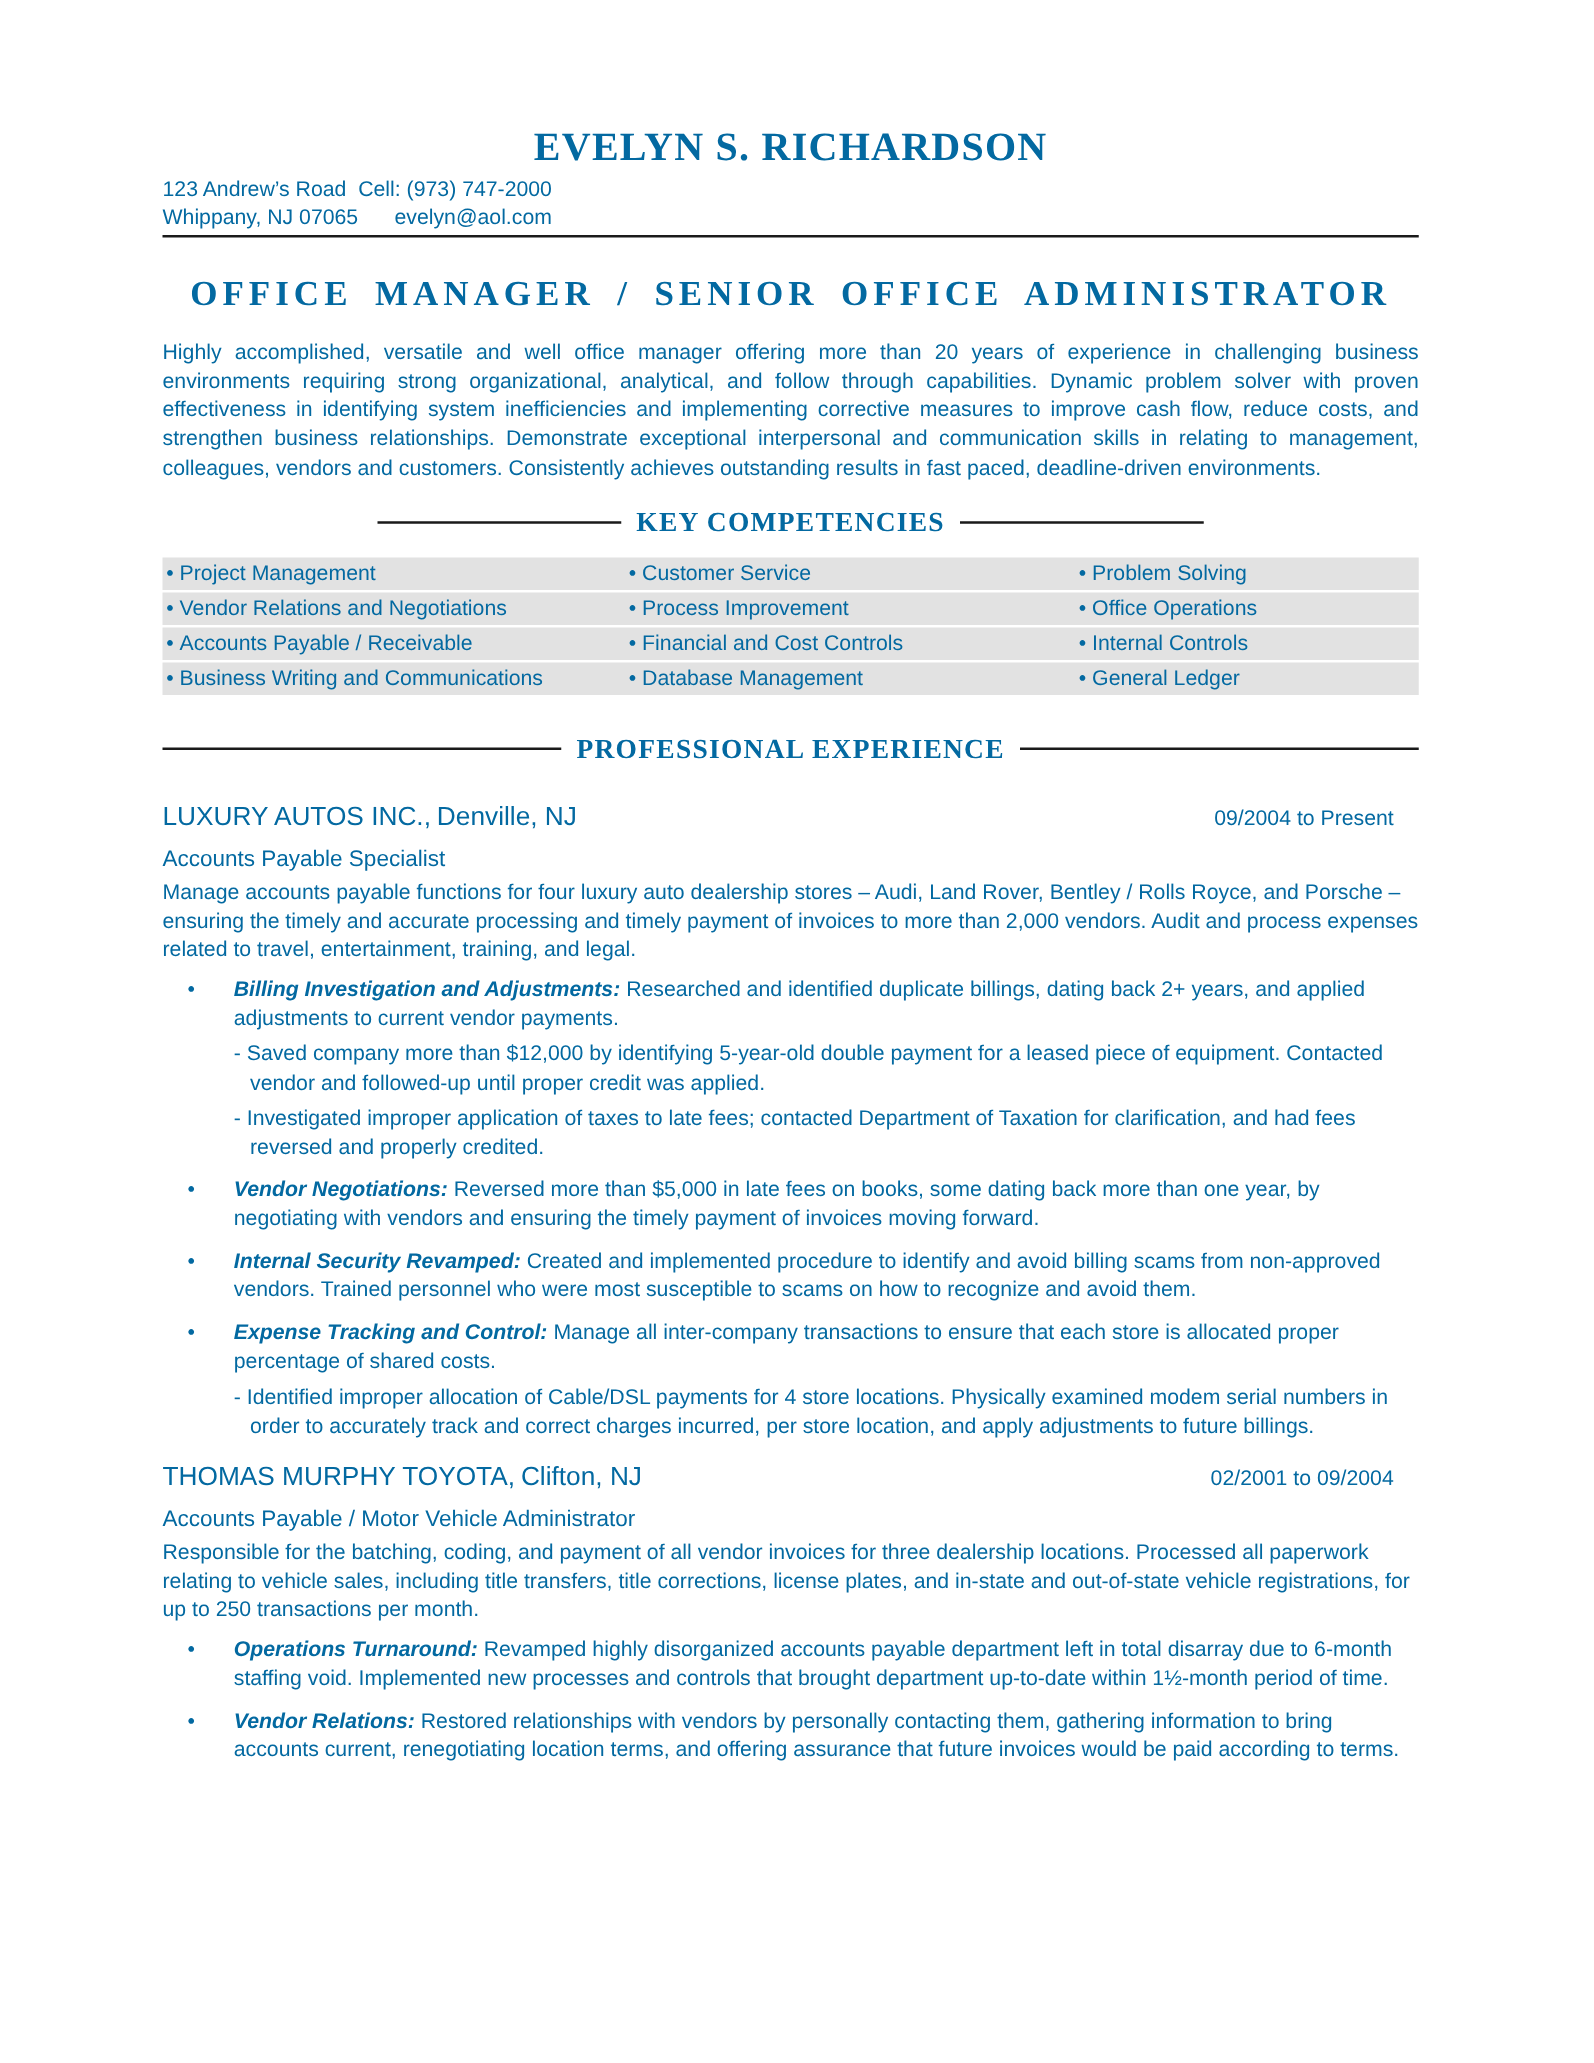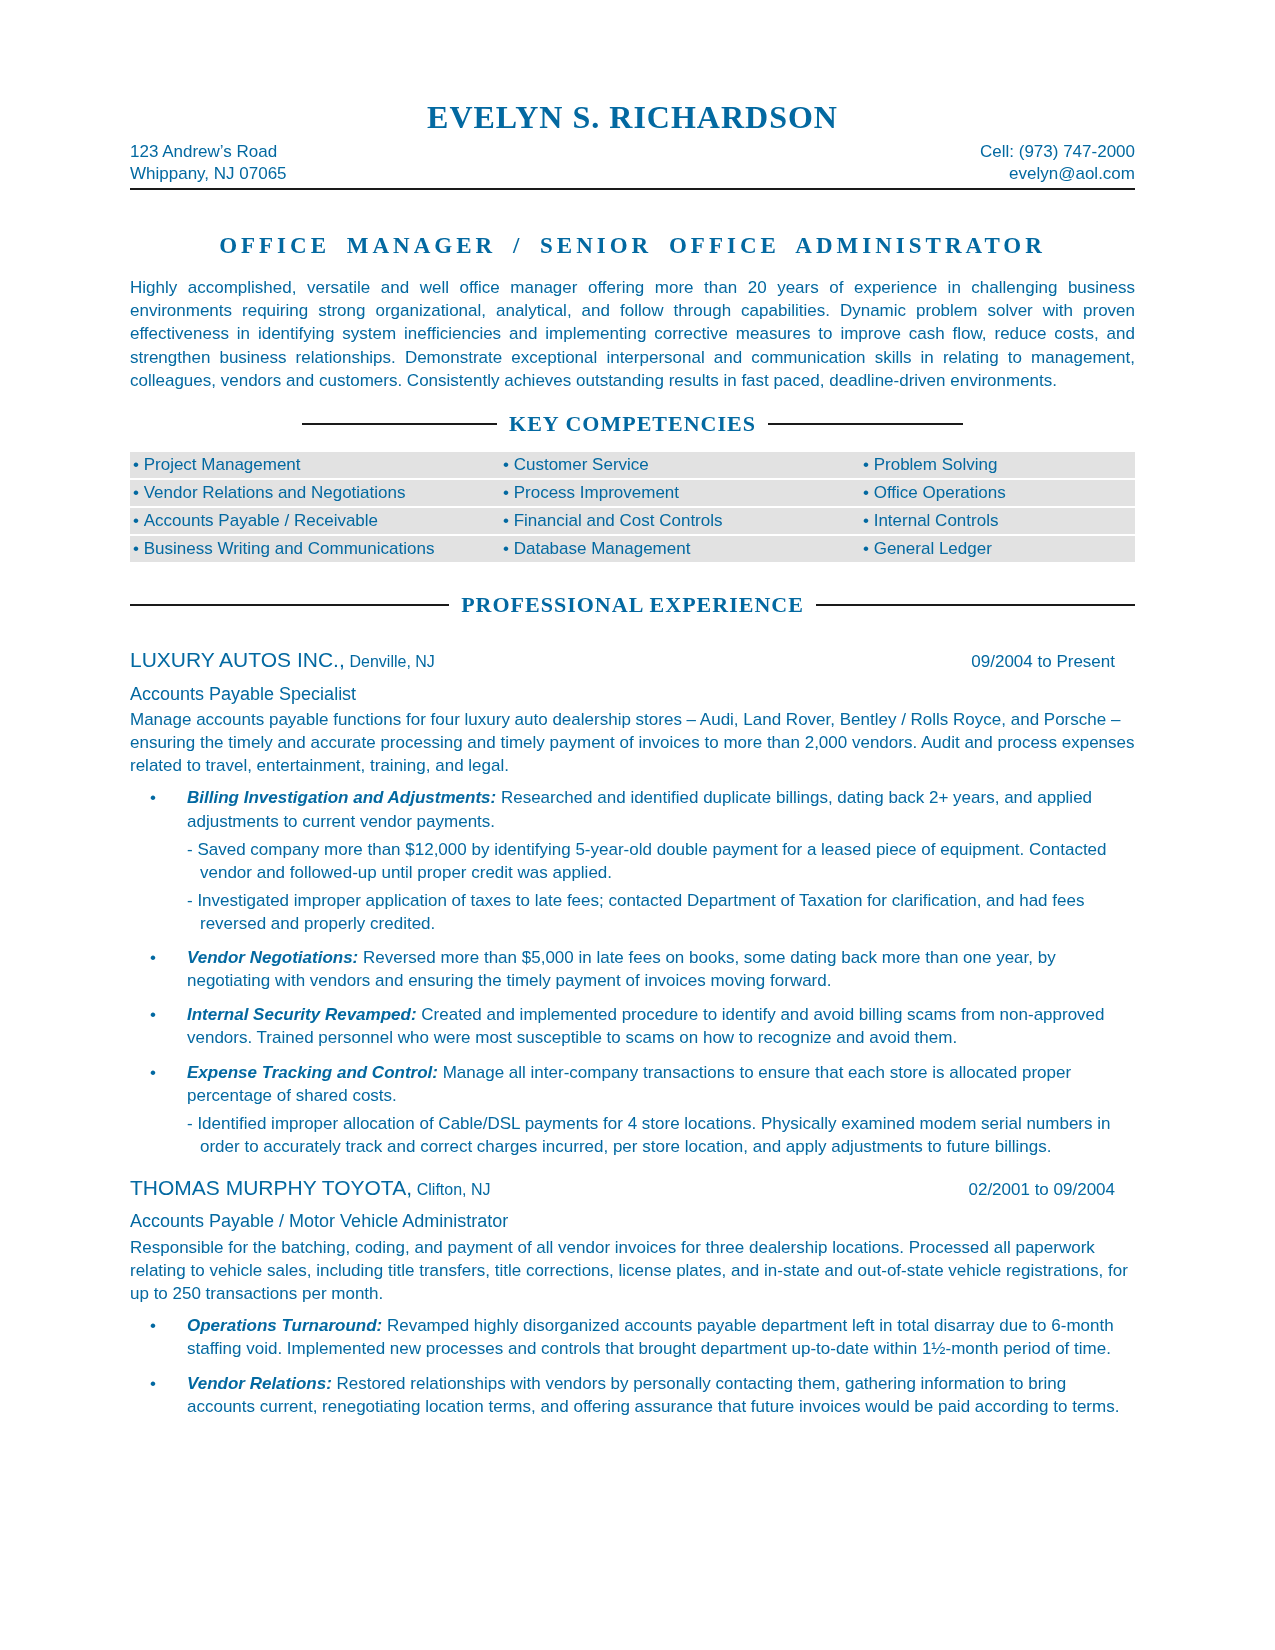--- a/index.html
+++ b/index.html
@@ -19,30 +19,30 @@
   
   .name {
     text-align: center;
     font-family: "Liberation Serif", serif;
     font-weight: 700;
     font-size: 32px;
     line-height: 1.1;
     letter-spacing: 1px;
     white-space: nowrap;
   }
-  .contact { display: flex; justify-content: space-between; margin-top: 6px; line-height: 1.26; gap: 48px; }
+  .contact { display: flex; margin-top: 6px; line-height: 1.26; }
   .contact-right { text-align: right; }
   .head-rule { border: 0; border-top: 2px solid #1a1a1a; margin: 4px 0 0 0; }
   
   .doc-title {
     text-align: center;
-    margin-top: 40px;
+    margin-top: 27px;
     font-family: "Liberation Serif", serif;
     font-weight: 700;
-    font-size: 23px;
+    font-size: 28px;
     letter-spacing: 4px;
     word-spacing: 7px;
     white-space: nowrap;
   }
   .summary { margin-top: 15px; text-align: justify; }
   
   .section-head {
     display: flex;
     align-items: center;
     justify-content: center;
@@ -61,21 +61,21 @@
   .kc-row { display: flex; background: #e2e2e2; margin-bottom: 2px; padding: 1px 0 2px 3px; }
   .kc-cell::before { content: "\2022\00a0"; }
   .kc-c1 { width: 370px; }
   .kc-c2 { width: 360px; }
   .kc-c3 { flex: 1; }
   
   .job1 { margin-top: 26px; }
   .job2 { margin-top: 16px; }
   .job-head { display: flex; justify-content: space-between; align-items: baseline; }
   .company { font-size: 21px; }
-  .location { font-size: 16px; }
+  .location { font-size: 21px; }
   .dates { padding-right: 20px; white-space: nowrap; }
   .role { font-weight: 400; font-size: 18px; margin-top: 7px; }
   .desc { margin-top: 2px; }
   .bullets { list-style: none; margin: 9px 0 0 0; padding: 0 0 0 57px; }
   .bullets li { position: relative; margin-bottom: 11px; }
   .bullets li::before { content: "\2022"; position: absolute; left: -37px; top: 0; }
   .blead { font-weight: 700; font-style: italic; }
   .sub { padding-left: 13px; text-indent: -13px; margin-top: 5px; }
 </style>
 </head>

